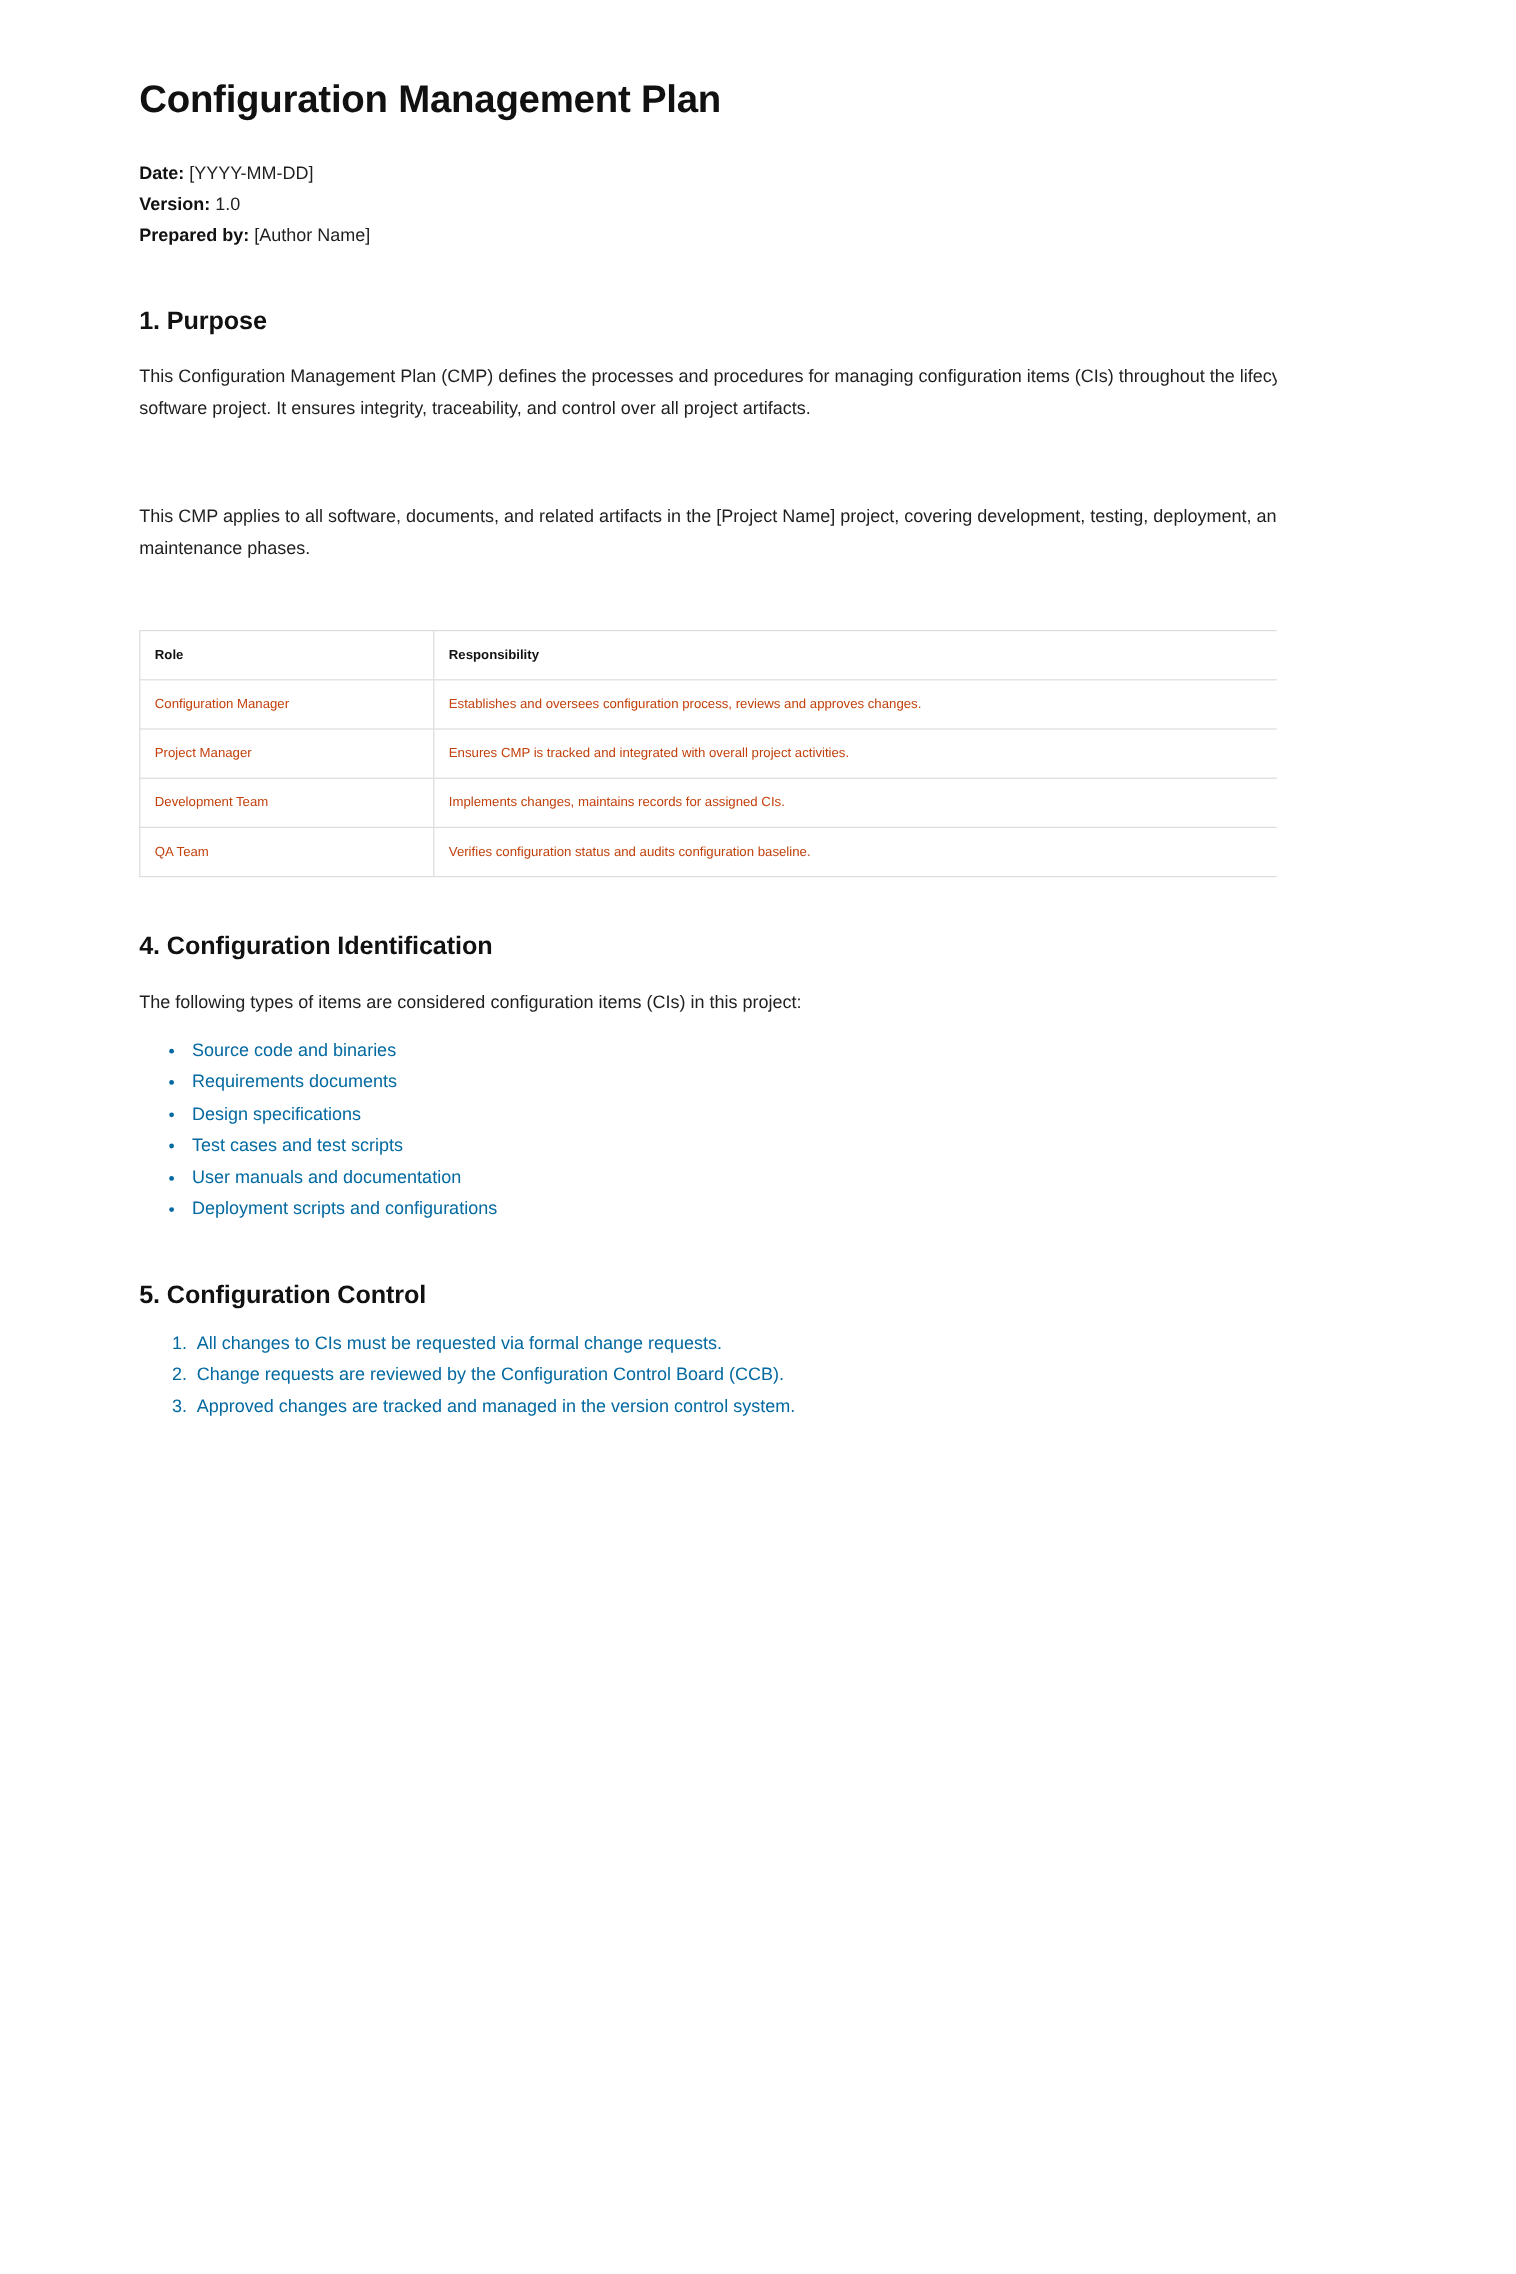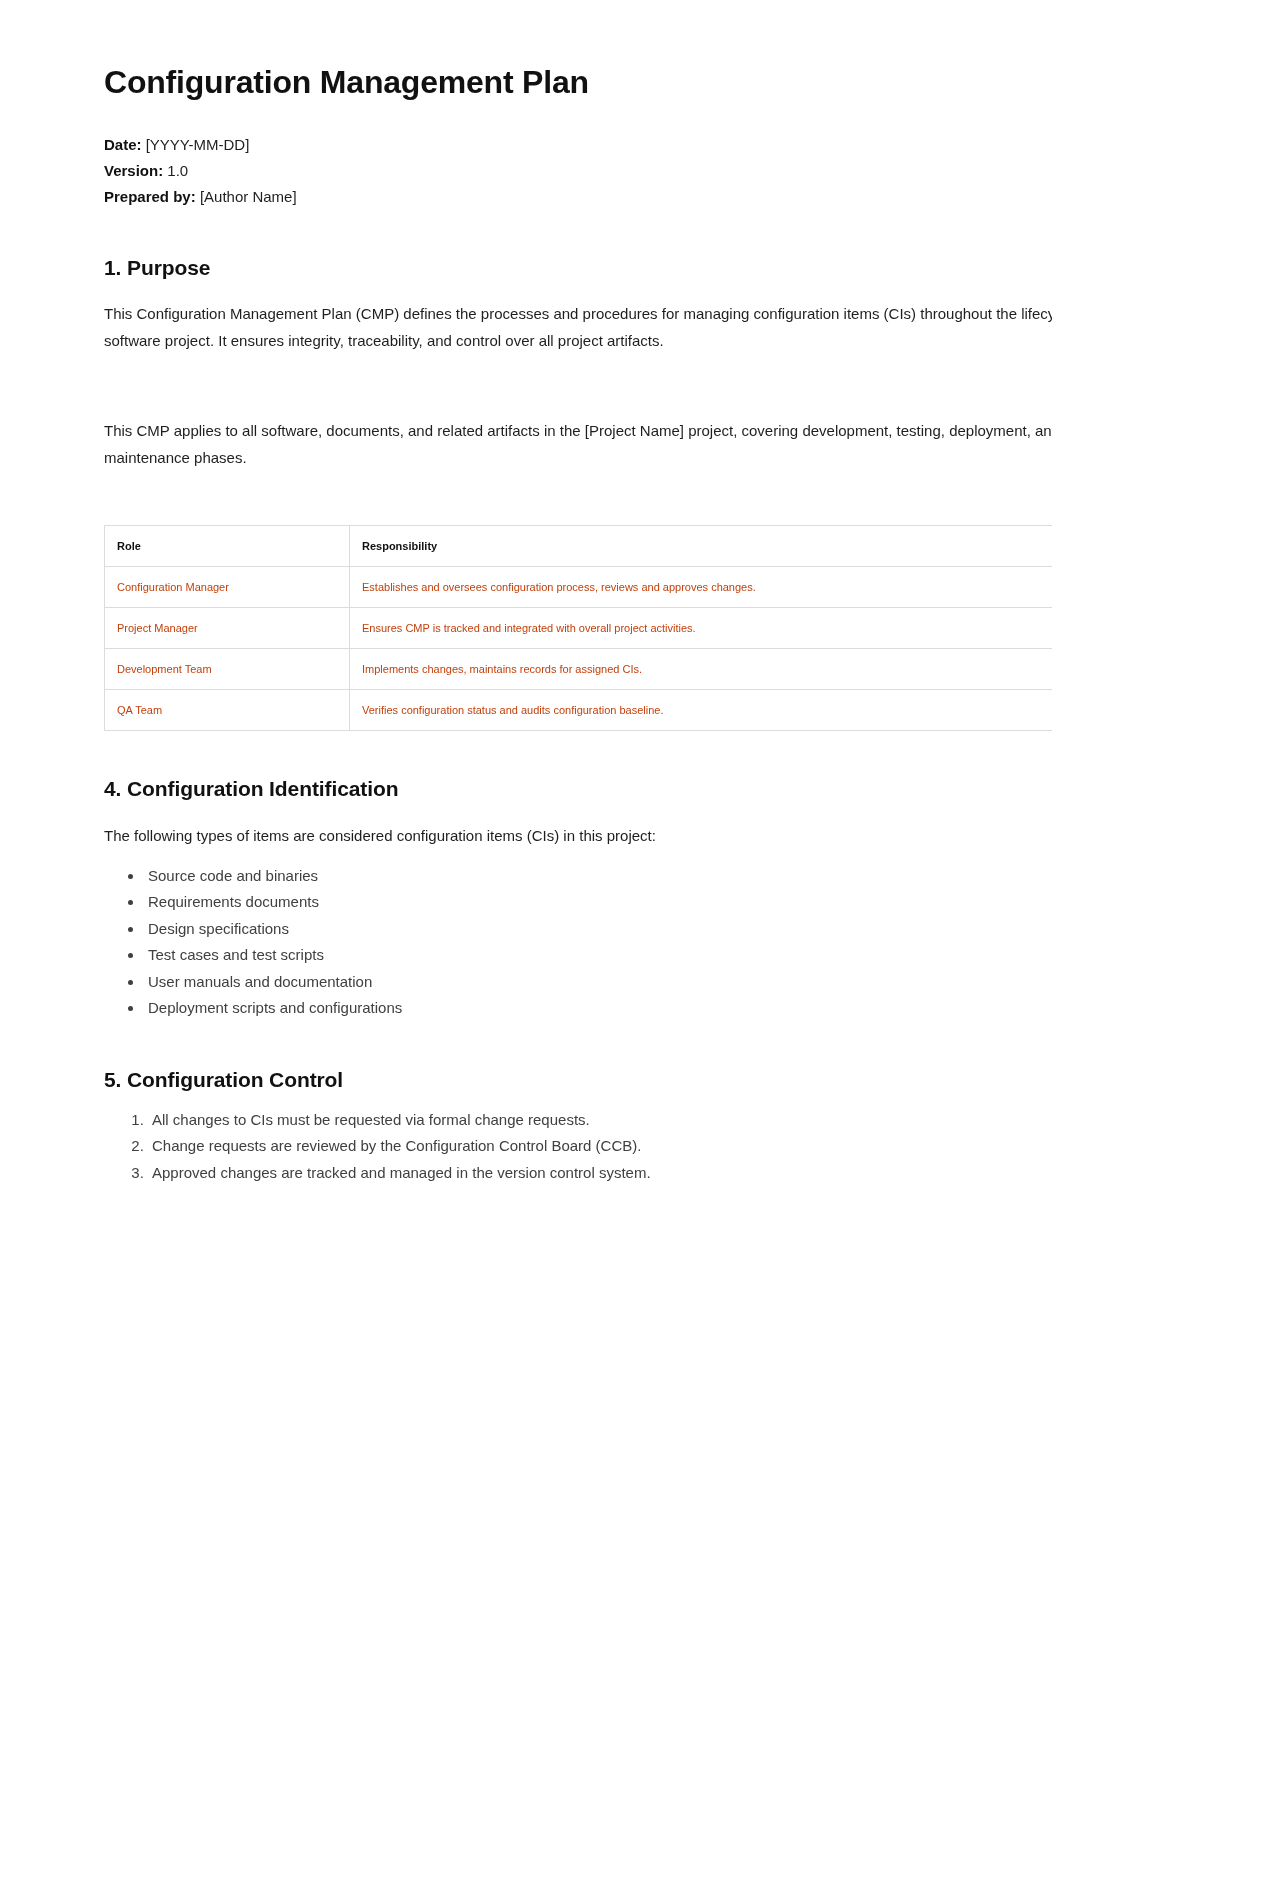--- a/index.html
+++ b/index.html
@@ -19,21 +19,21 @@
     position: relative;
     width: 1263px;
     height: 1895px;
     background: #ffffff;
     overflow: hidden;
   }
 
   
   .doc-clip {
     position: absolute;
-    left: 0;
+    left: 12px;
     top: 0;
     width: 1052px;
     height: 1295px;
     overflow: hidden;
     background: #ffffff;
   }
 
   .doc-body {
     position: absolute;
     left: 104px;
@@ -111,21 +111,21 @@
   table.roles col.c1 { width: 245px; }
   table.roles col.c2 { width: 797px; }
   table.roles tr { height: 38px; }
 
   ul.doc-list, ol.doc-list {
     margin: 0;
     padding-top: 14px;
     padding-left: 40px;
     font-size: 15px;
     line-height: 26.5px;
-    color: #404040;
+    color: #0369a1;
   }
   ul.doc-list li, ol.doc-list li {
     padding-left: 4px;
     margin: 0;
   }
   ul.doc-list { list-style-type: disc; }
   ol.doc-list { list-style-type: decimal; padding-left: 44px; }
 </style>
 </head>
 <body>

